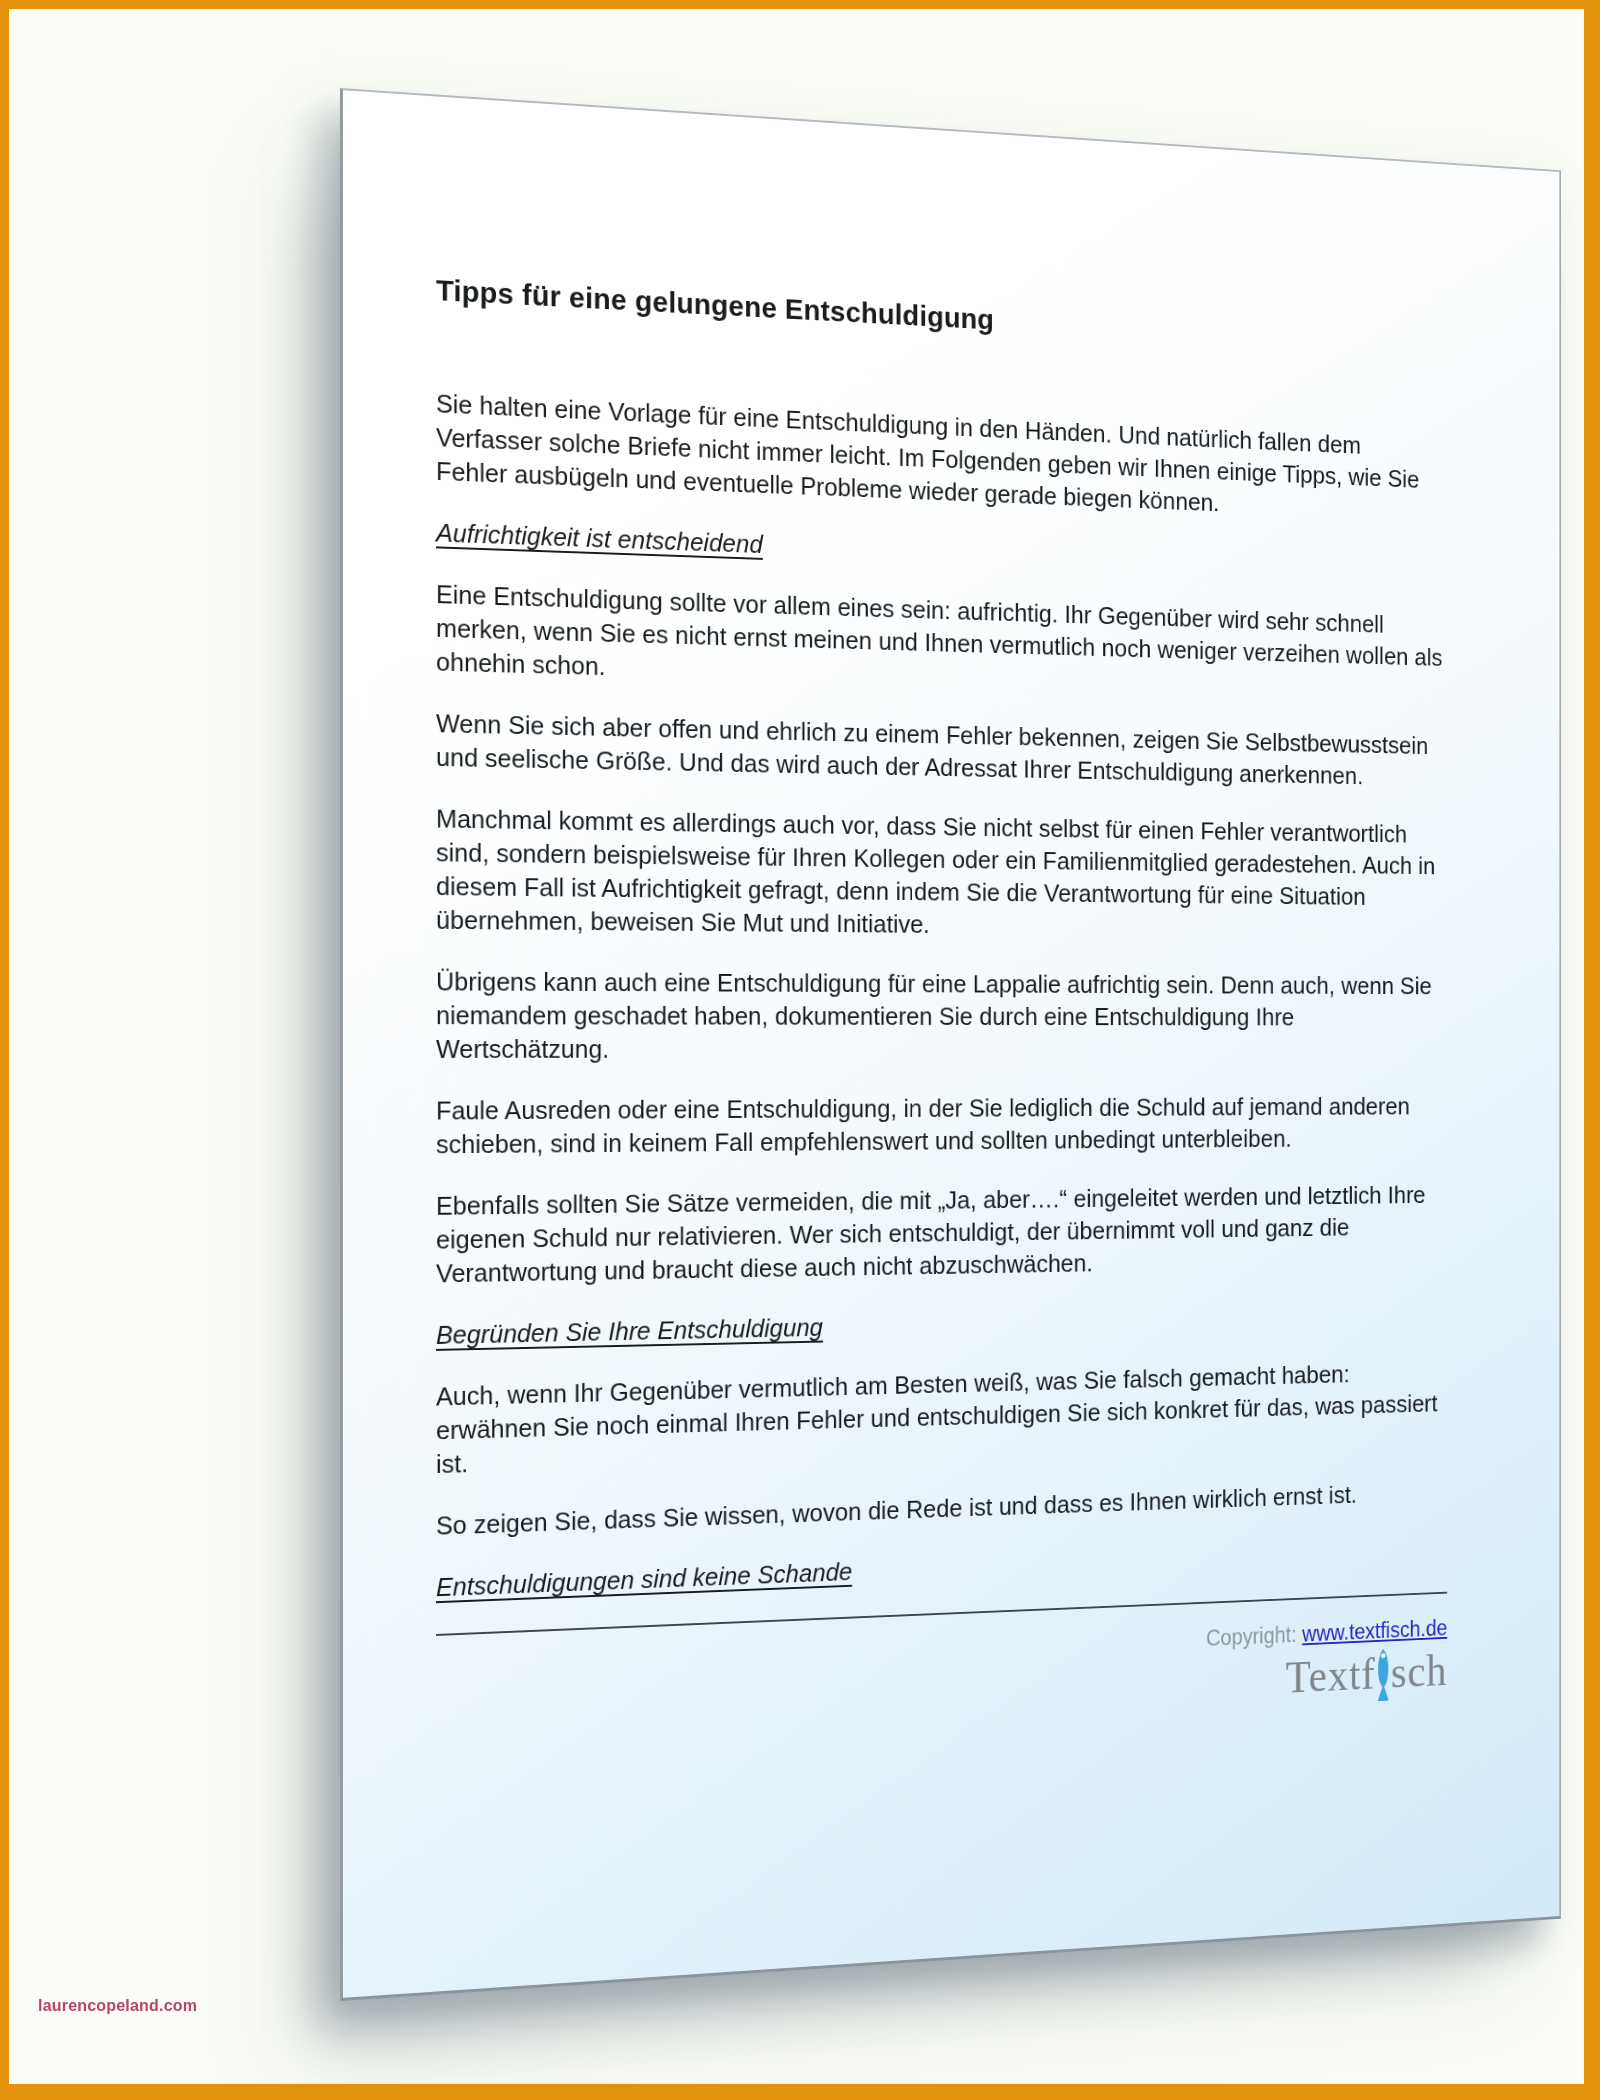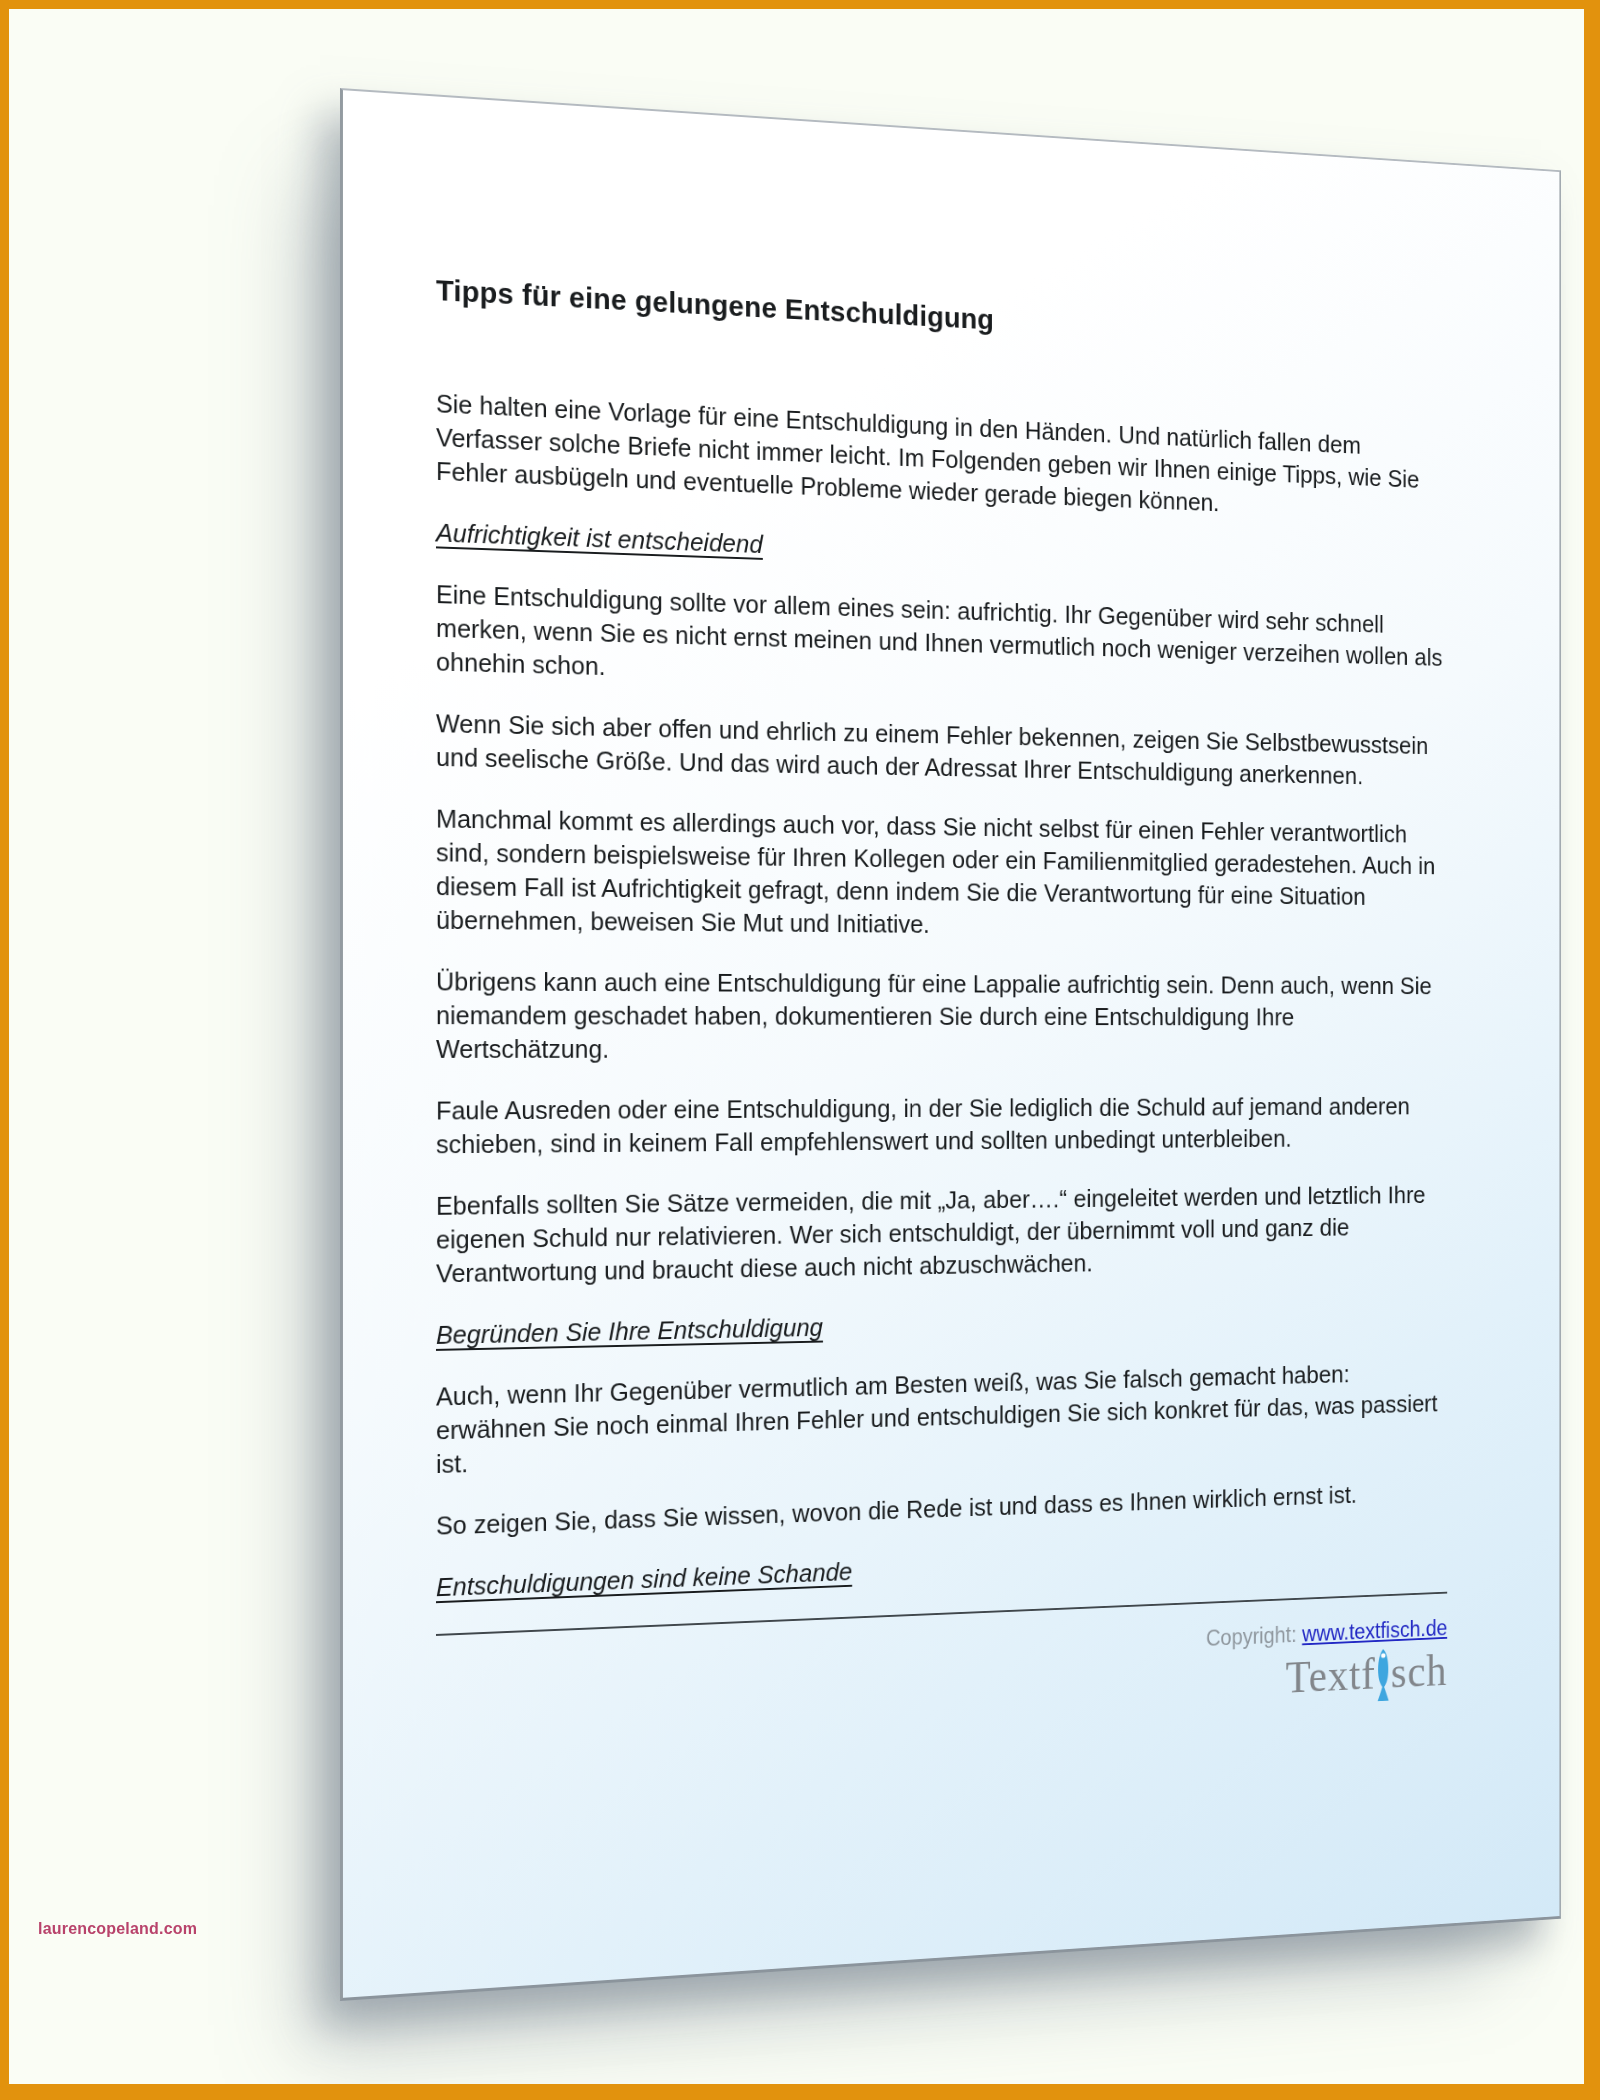--- a/index.html
+++ b/index.html
@@ -1,20 +1,20 @@
 <!DOCTYPE html>
 <html><head>
 <meta charset="utf-8">
 <style>
   html,body{margin:0;padding:0;width:1600px;height:2100px;overflow:hidden;
     font-family:"Liberation Sans",sans-serif;background:#fafdf5;}
   .stage{position:absolute;inset:0;width:1600px;height:2100px;background:#fafdf5;}
   .frame{position:absolute;inset:0;border-style:solid;border-color:#e2920d;
     border-width:9px 16px 16px 9px;pointer-events:none;z-index:50;}
-  .watermark{position:absolute;left:38px;top:1920px;font-size:16px;font-weight:bold;
+  .watermark{position:absolute;left:38px;top:1997px;font-size:16px;font-weight:bold;
     color:#b8436b;letter-spacing:.2px;z-index:5;}
   
   .page{position:absolute;left:340px;top:88px;width:1350px;height:1908px;
     transform-origin:0 50%;
     transform:perspective(2400px) rotateY(9.6deg);
     background:linear-gradient(148deg,#ffffff 22%,#f5fafd 48%,#e2f1fa 74%,#d3e9f7 100%);
     border-style:solid;border-color:#b4bac0 #a2aab0 #8b949c #939ba1;border-width:2px 2px 3px 3px;
     box-shadow:-22px 26px 40px -2px rgba(110,122,135,.5),
                -55px 70px 85px -25px rgba(115,128,142,.35);
     z-index:10;}

